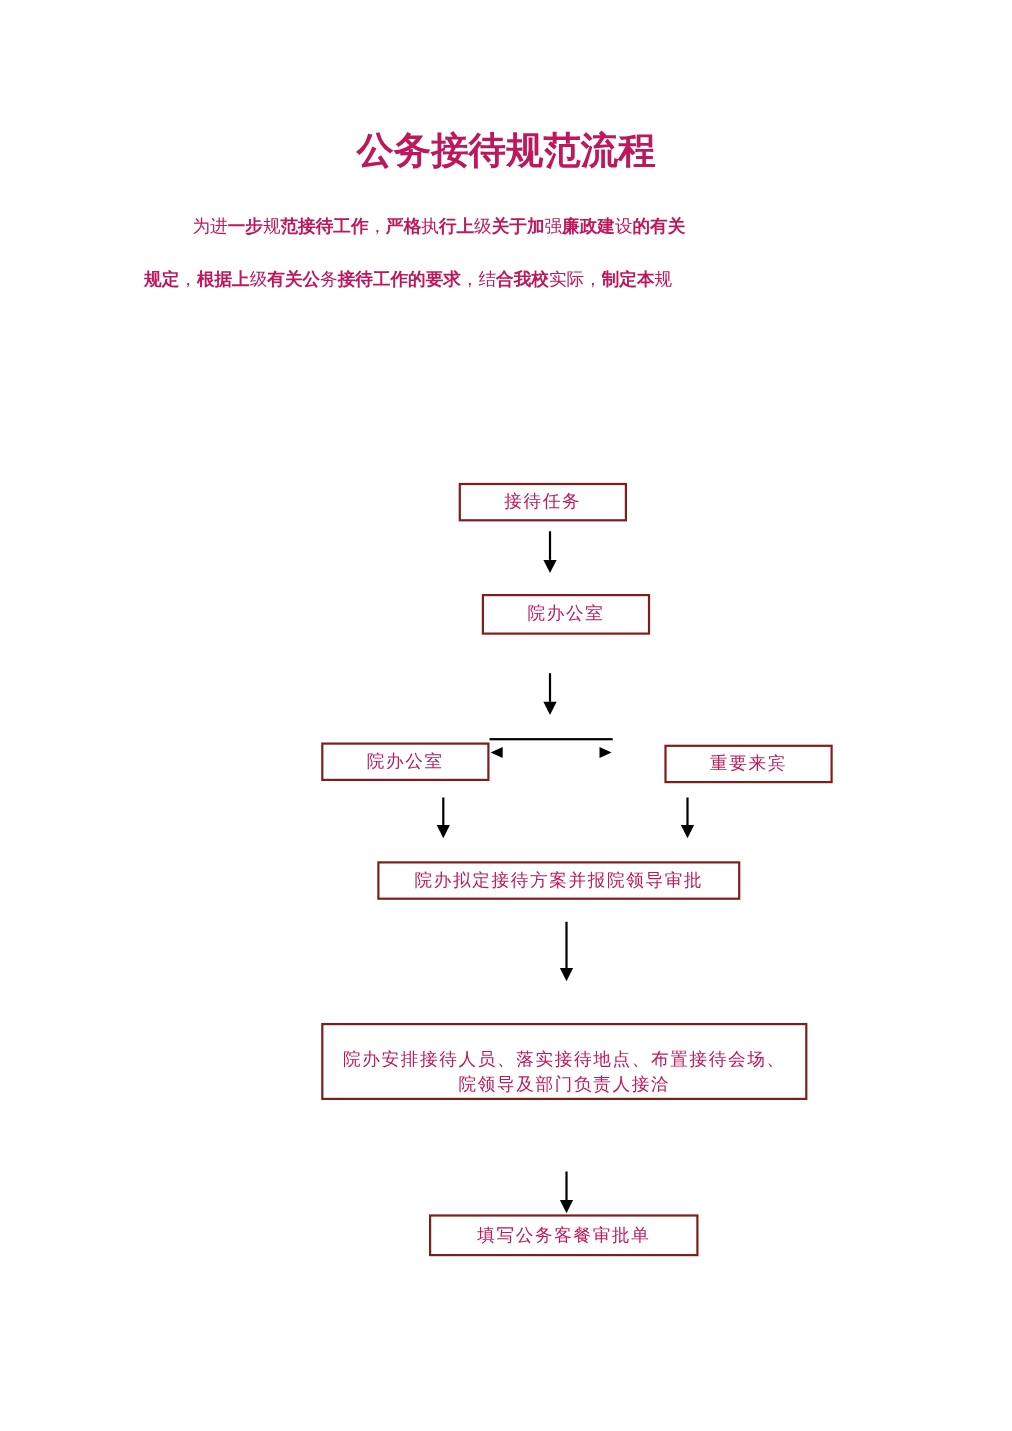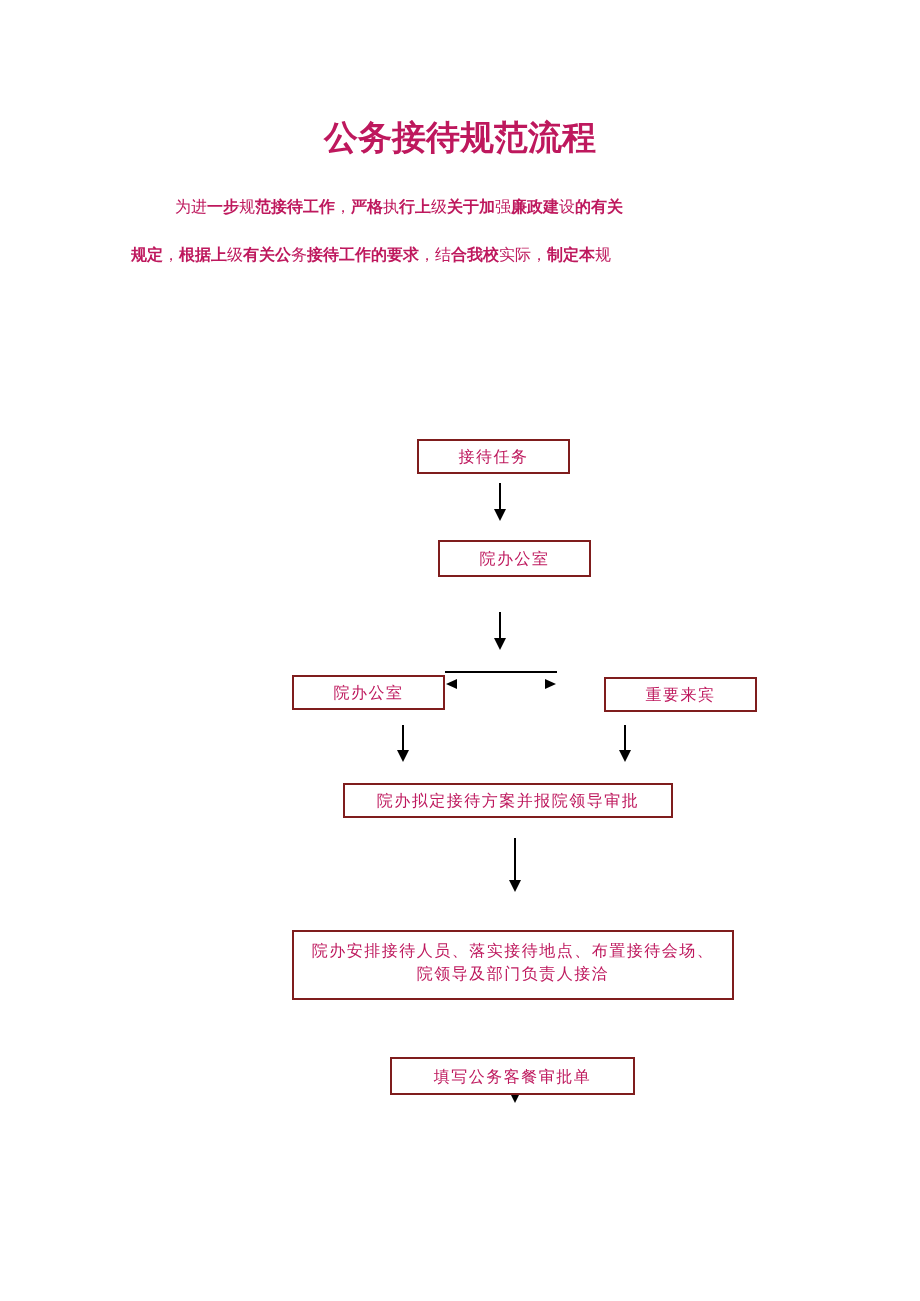--- a/index.html
+++ b/index.html
@@ -27,22 +27,22 @@
     position:absolute; box-sizing:border-box; background:#ffffff;
     border:2px solid #7f1d1d; display:flex; align-items:center; justify-content:center;
     font-size:16px; letter-spacing:1.5px; line-height:23px; text-align:center;
   }
   .box-task      { left:417px; top:439px; width:153px; height:35px; }
   .box-office    { left:438px; top:540px; width:153px; height:37px; }
   .box-general   { left:292px; top:675px; width:153px; height:35px; }
   .box-important { left:557px; top:677px; width:153px; height:35px;margin-left:47px; }
   .box-plan      { left:343px; top:783px; width:330px; height:35px; }
   .box-arrange   { left:292px; top:930px; width:442px; height:70px;
-                   flex-direction:column; justify-content:flex-start; padding-top:7px; }
-  .box-form      { left:390px; top:1057px; width:245px; height:38px; }
+                   flex-direction:column; justify-content:flex-end; padding-top:7px; }
+  .box-form      { left:390px; top:1104px; width:245px; height:38px; }
   
   .varrow { position:absolute; width:12px; display:flex; flex-direction:column; align-items:center; }
   .varrow .shaft { width:2px; flex:1 1 auto; background:#000; }
   .varrow .head  { width:0; height:0; flex:0 0 auto;
                    border-left:6px solid transparent; border-right:6px solid transparent;
                    border-top:12px solid #000; }
   .arr-1 { left:494px; top:483px;  height:38px; }
   .arr-2 { left:494px; top:612px;  height:38px; }
   .arr-3 { left:397px; top:725px;  height:37px; }
   .arr-4 { left:619px; top:725px;  height:37px; }

